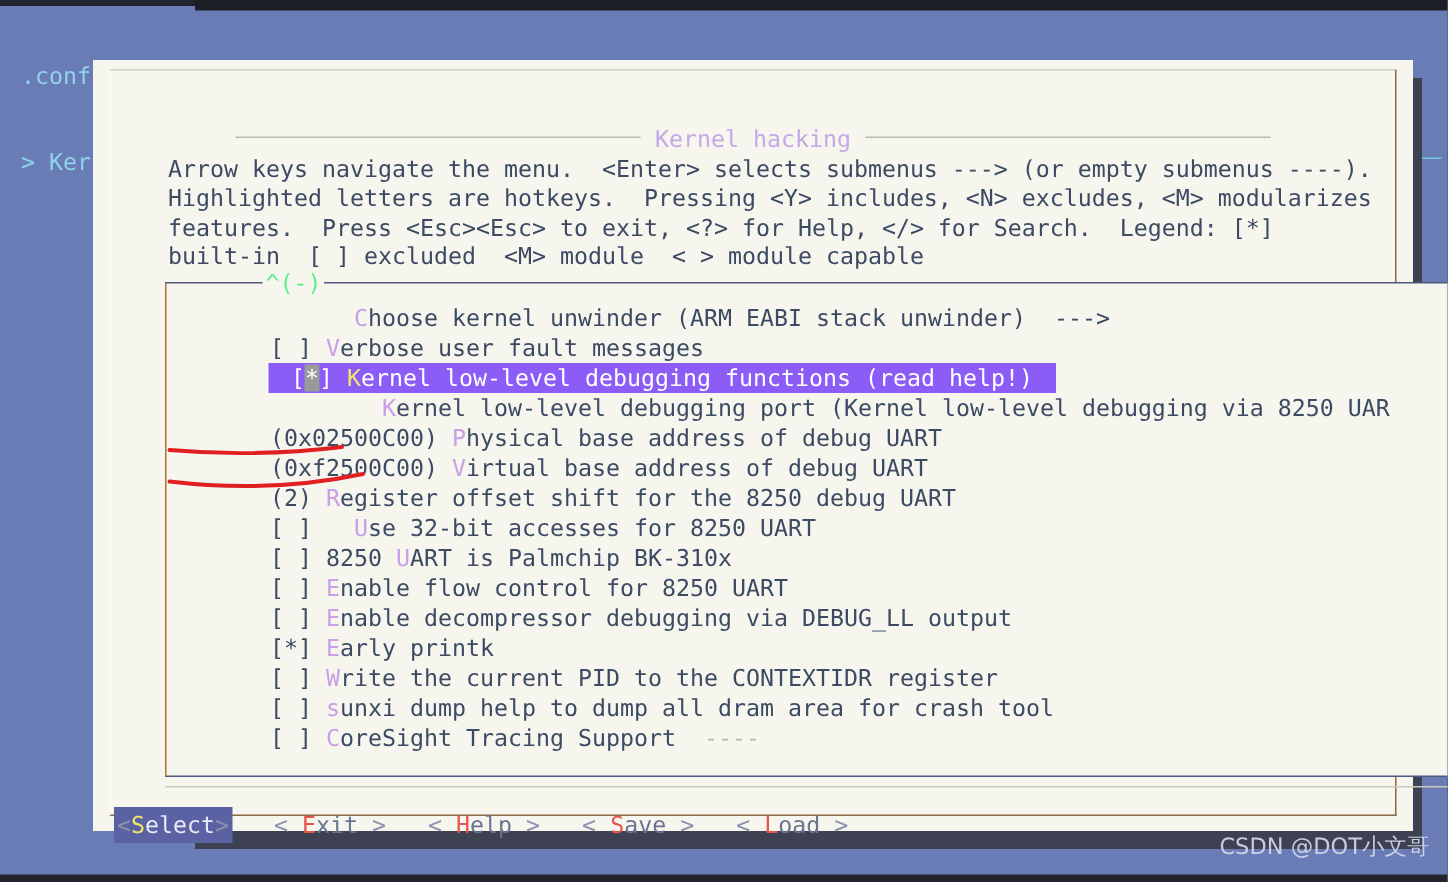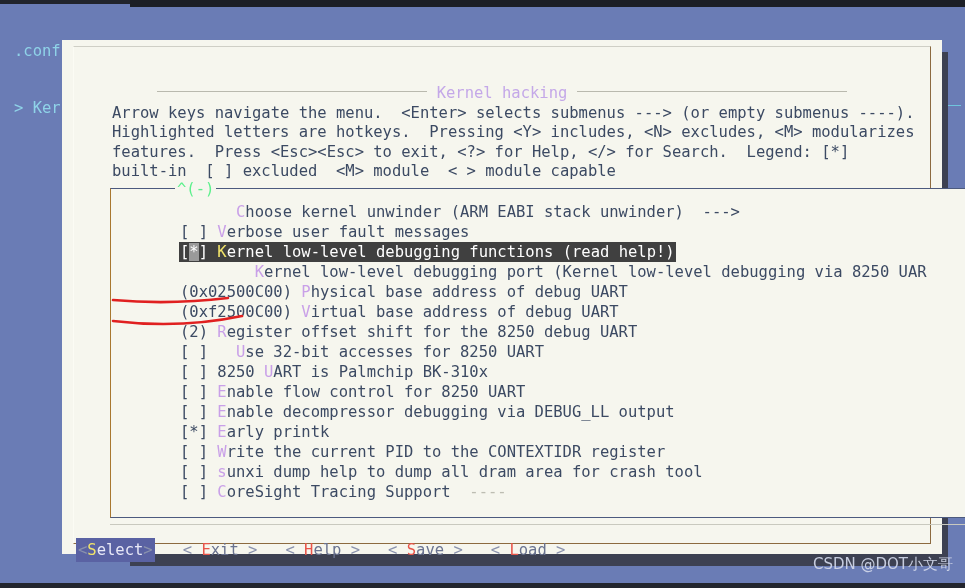--- a/index.html
+++ b/index.html
@@ -155,24 +155,24 @@
     position: absolute;
     left: 118px; top: 162px;
     font-size: 15.5px;
     line-height: 20px;
     color: #3c4a63;
     white-space: pre;
   }
   .row { height: 20px; white-space: pre; }
   .hot { color: #c9a0e8; }
   .row.selected {
-    background: #404040;
+    background: #8b5cf6;
     color: #ffffff;
     display: inline-block;
-    padding: 0 1px;
+    padding: 0 15px;
     margin-left: -1px;
   }
   .row.selected .hot { color: #f2e46a; }
   .row.selected .cursor {
     background: #9a9a9a;
     color: #ffffff;
   }
   .dim { color: #bdbdb2; }
 
   

